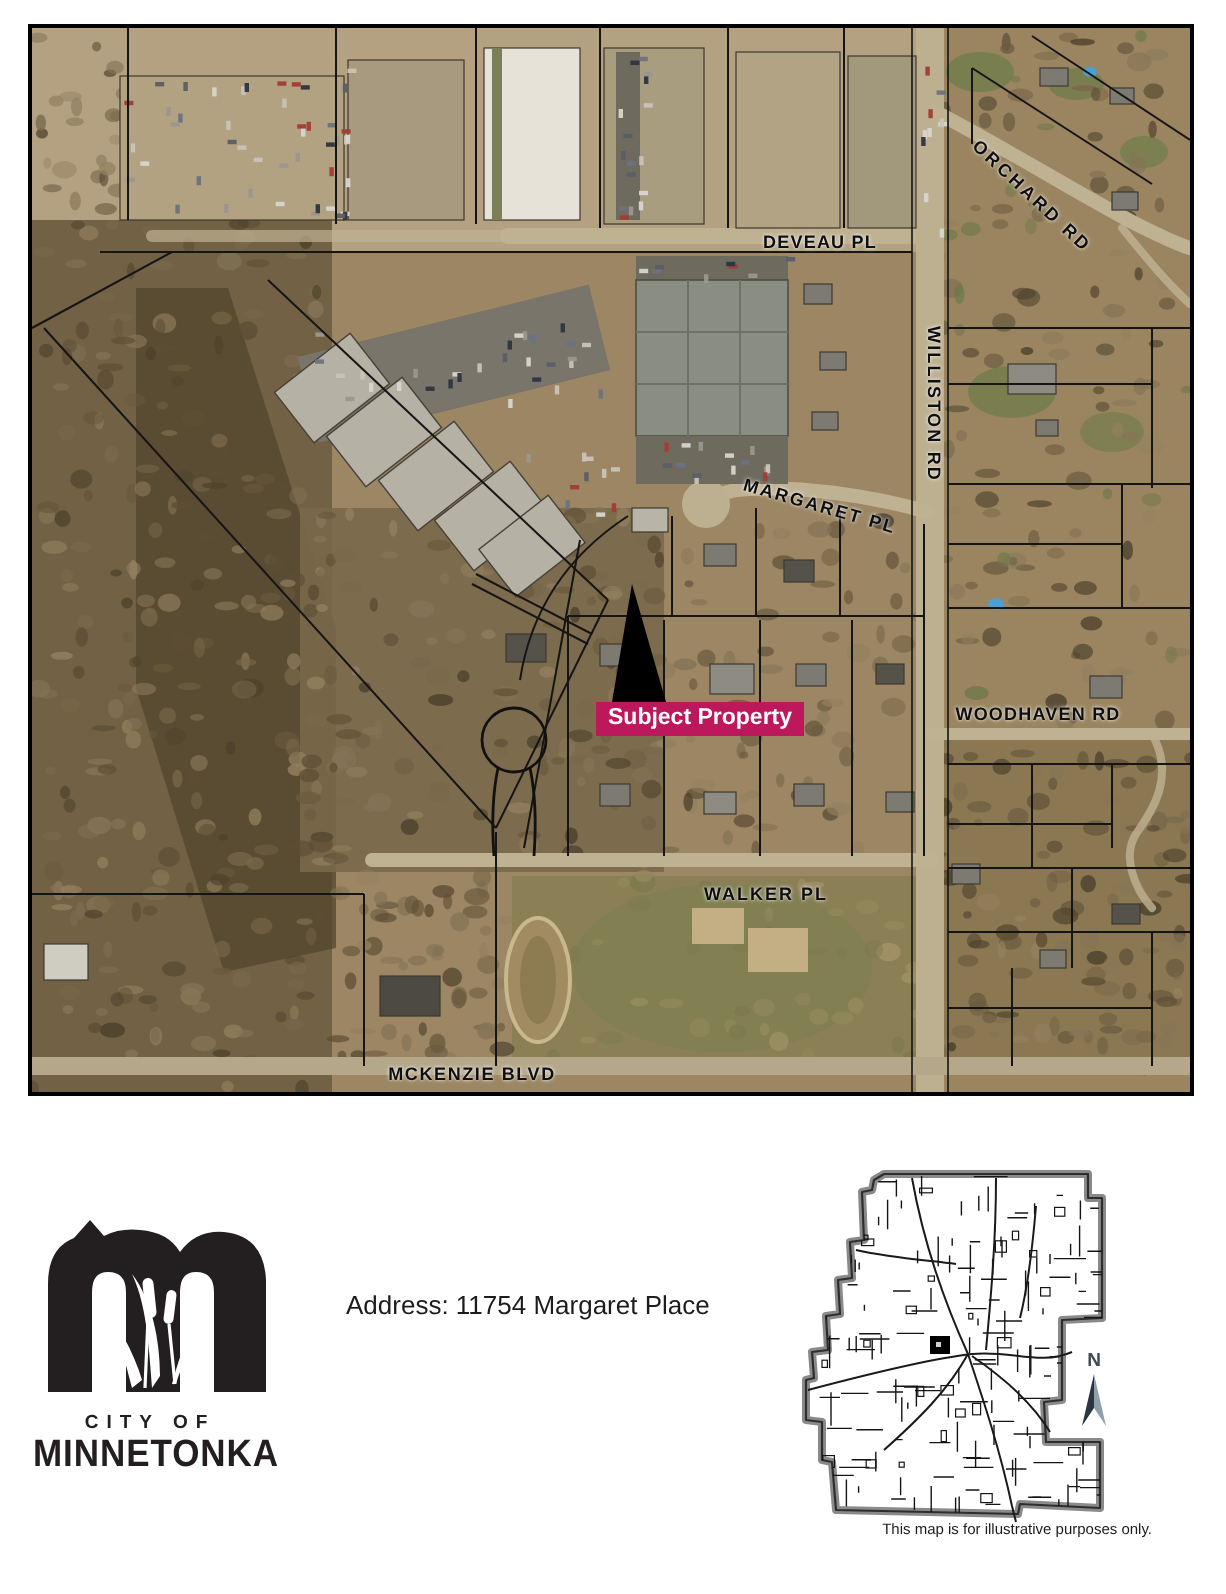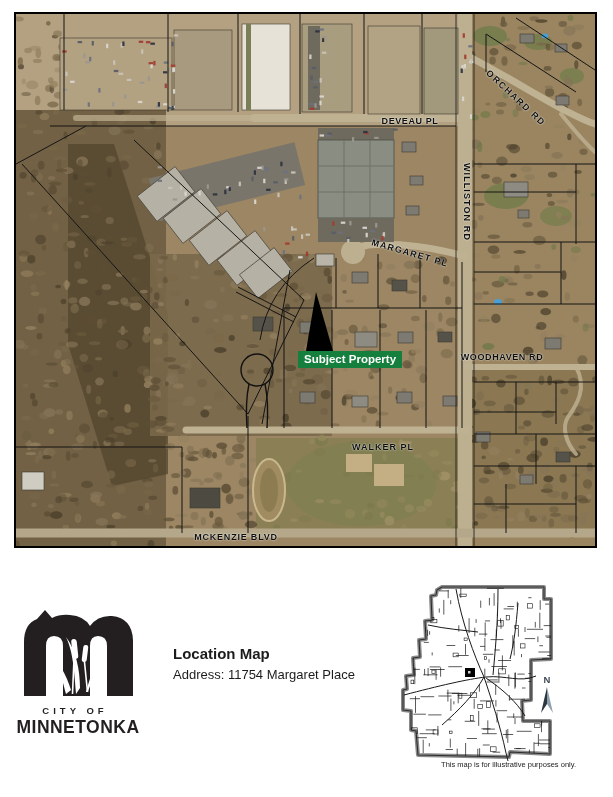--- a/index.html
+++ b/index.html
@@ -10,24 +10,24 @@
   .aerial-wrap{position:absolute;left:14px;top:12px;width:579px;height:532px;
                border:2px solid #000;background:#9c8663;}
   .aerial-wrap svg{display:block;}
   .street-label{position:absolute;font:700 9px "Liberation Sans",sans-serif;color:#0e0e0e;
                 letter-spacing:.6px;white-space:nowrap;
                 text-shadow:0 0 2px rgba(255,255,255,.8),0 0 1px rgba(255,255,255,.65);}
   .lbl-deveau   {left:382px;top:107px;transform:translate(-50%,-50%);padding-left:24px;}
   .lbl-orchard  {left:500px;top:84px;transform:translate(-50%,-50%) rotate(43deg);letter-spacing:1.6px;}
   .lbl-williston{left:451px;top:188px;transform:translate(-50%,-50%) rotate(90deg);letter-spacing:1.1px;}
   .lbl-margaret {left:394px;top:239px;transform:translate(-50%,-50%) rotate(16deg);letter-spacing:1.2px;}
-  .lbl-woodhaven{left:486px;top:343px;transform:translate(-50%,-50%);}
+  .lbl-woodhaven{left:503px;top:343px;transform:translate(-50%,-50%);}
   .lbl-walker   {left:367px;top:415px;transform:translate(-50%,-50%);letter-spacing:1px;margin-top:18px;}
   .lbl-mckenzie {left:220px;top:523px;transform:translate(-50%,-50%);letter-spacing:.8px;}
-  .subject-label{position:absolute;left:282px;top:337px;background:#15803d;color:#fff;
+  .subject-label{position:absolute;left:282px;top:337px;background:#be185d;color:#fff;
                  font:700 11.5px "Liberation Sans",sans-serif;padding:2px 6px 3px 6px;
                  white-space:nowrap;}
 
   
   .logo-svg{position:absolute;left:14px;top:606px;}
   .info-block{position:absolute;left:173px;top:645px;color:#1c1c1c;}
   .info-title{font:700 15px "Liberation Sans",sans-serif;margin:0 0 5px 0;}
   .info-line{font:400 13px "Liberation Sans",sans-serif;line-height:16px;margin:0;}
 
   .inset-svg{position:absolute;left:398px;top:583px;}
@@ -1162,21 +1162,20 @@
       <rect x="58" y="33" width="5.5" height="20" rx="2.8" transform="rotate(-6 60.5 43)"></rect>
       <rect x="68.5" y="39" width="5" height="17" rx="2.5" transform="rotate(7 71 47.5)"></rect>
       <path d="M60,53 L58.5,88" stroke="#fff" stroke-width="1.6" fill="none"></path>
       <path d="M70.5,56 L73.5,86" stroke="#fff" stroke-width="1.6" fill="none"></path>
     </g>
     <text x="61" y="108" text-anchor="middle" font-family="Liberation Sans, sans-serif" font-size="9.5" font-weight="600" letter-spacing="4" fill="#231f20">CITY OF</text>
     <text x="64" y="127" text-anchor="middle" font-family="Liberation Sans, sans-serif" font-size="19" font-weight="700" letter-spacing="0.5" fill="#231f20" textLength="123" lengthAdjust="spacingAndGlyphs">MINNETONKA</text>
   </svg>
 
   <div class="info-block">
-    <p class="info-title">Location Map</p>
     <p class="info-line">Address: 11754 Margaret Place</p>
   </div>
 
   <svg class="inset-svg" width="168" height="180" viewBox="0 0 168 180">
     <defs>
       <clipPath id="cityclip">
         <path d="M44,4 L146,4 L146,16 L153,16 L153,76 L133,77 L133,117 L124,118 L125,138 L152,138 L152,171 L112,169 L111,174 L20,172 L18,148 L13,147 L13,128 L5,127 L5,107 L9,106 L8,93 L16,92 L15,75 L22,74 L21,57 L28,56 L27,38 L34,37 L33,13 L38,12 L39,7 Z"></path>
       </clipPath>
     </defs>
     <path d="M44,4 L146,4 L146,16 L153,16 L153,76 L133,77 L133,117 L124,118 L125,138 L152,138 L152,171 L112,169 L111,174 L20,172 L18,148 L13,147 L13,128 L5,127 L5,107 L9,106 L8,93 L16,92 L15,75 L22,74 L21,57 L28,56 L27,38 L34,37 L33,13 L38,12 L39,7 Z" fill="#ffffff" stroke="#8a8a8a" stroke-width="4" stroke-linejoin="round"></path>

